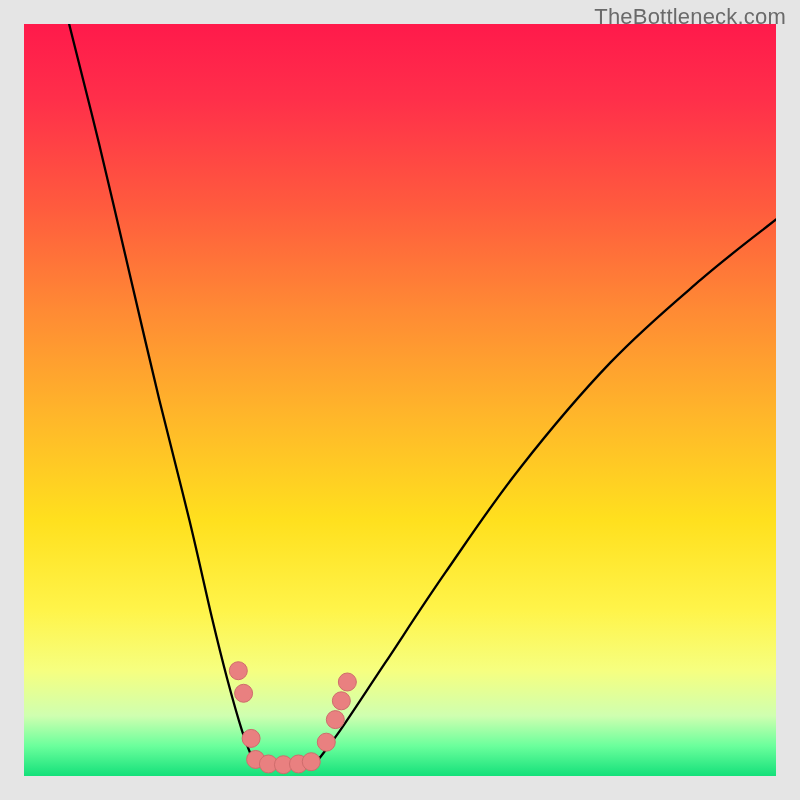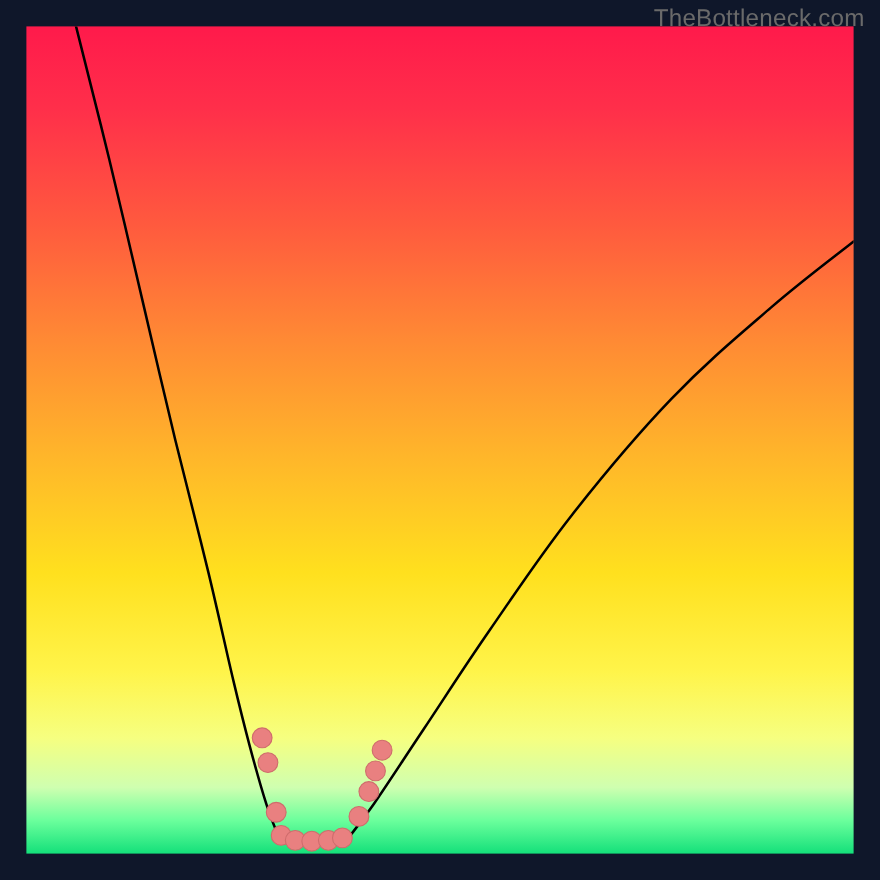--- a/index.html
+++ b/index.html
@@ -7,21 +7,21 @@
     padding: 0;
     width: 800px;
     height: 800px;
     overflow: hidden;
     background: #000;
     font-family: Arial, Helvetica, sans-serif;
   }
   .frame {
     position: absolute;
     inset: 0;
-    background: #0f172a;
+    background: #e5e5e5;
     padding-left: 16px;
   }
   .plot {
     position: absolute;
     left: 24px;
     top: 24px;
     width: 752px;
     height: 752px;
     background: linear-gradient(
       to bottom,

